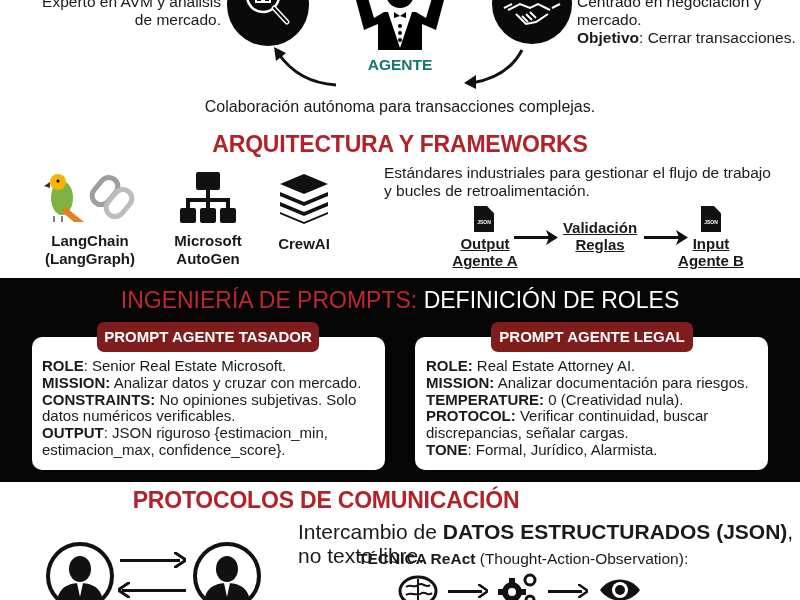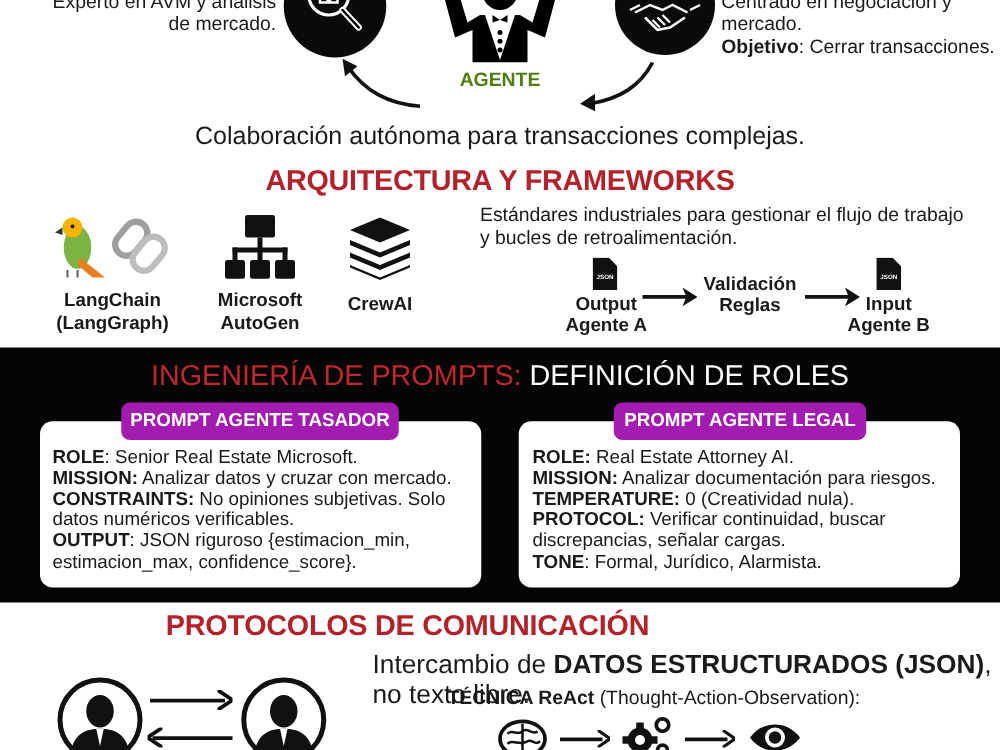--- a/index.html
+++ b/index.html
@@ -6,41 +6,41 @@
   html, body { width: 800px; height: 600px; overflow: hidden; background: #ffffff; }
   body { font-family: "Liberation Sans", "DejaVu Sans", sans-serif; color: #1a1a1a; position: relative; }
   .abs { position: absolute; }
   b, .b { font-weight: bold; }
 
   
   .agent-desc { font-size: 15.5px; line-height: 18px; color: #1a1a1a; }
   .left-desc { left: 0; top: -7px; width: 221px; text-align: right; }
   .right-desc { left: 577px; top: -7px; width: 223px; text-align: left; }
   .circle-icon { border-radius: 50%; background: #0a0a0a; }
-  .orch-label { left: 330px; top: 55px; width: 140px; text-align: center; font-weight: bold; font-size: 15.5px; line-height: 19px; color: #4d7c0f; }
-  .collab { left: 0; top: 98px; width: 800px; text-align: center; font-size: 20px; color: #1a1a1a; }
+  .orch-label { left: 330px; top: 55px; width: 140px; text-align: center; font-weight: bold; font-size: 15.5px; line-height: 19px; color: #0f766e; }
+  .collab { left: 0; top: 98px; width: 800px; text-align: center; font-size: 16px; color: #1a1a1a; }
 
   .red-title { color: #b3222a; font-weight: bold; font-size: 23px; text-align: center; letter-spacing: -0.2px; }
 
   
   .arch-title { left: 0; top: 131px; width: 800px; }
   .fw-label { text-align: center; font-weight: bold; font-size: 15px; line-height: 18px; color: #1a1a1a; }
   .arch-desc { left: 384px; top: 164px; width: 410px; font-size: 15.5px; line-height: 18px; }
-  .flow-label { text-align: center; font-weight: bold; font-size: 15px; line-height: 17px; }
+  .flow-label { text-align: center; font-weight: bold; font-size: 15px; line-height: 17px; text-decoration: underline; }
   .json-doc { width: 20px; height: 26px; background: #111; position: absolute; clip-path: polygon(0 0, 65% 0, 100% 28%, 100% 100%, 0 100%); }
   .json-doc span { position: absolute; bottom: 7px; left: 0; width: 100%; text-align: center; color: #fff; font-size: 5px; font-weight: bold; }
 
   
   .black-band { left: 0; top: 278px; width: 800px; height: 204px; background: #050505; }
   .prompts-title { left: 0; top: 287px; width: 800px; text-align: center; font-weight: normal; font-size: 23px; }
   .prompts-title .red { color: #c0282f; }
   .prompts-title .white { color: #ffffff; }
   .card { background: #ffffff; border-radius: 10px; }
   .card-text { font-size: 15px; line-height: 16.8px; color: #1a1a1a; }
-  .pill { background: #a21caf; color: #fff; font-weight: bold; font-size: 15px; text-align: center; border-radius: 7px; height: 30px; line-height: 30px; }
+  .pill { background: #7f1d1d; color: #fff; font-weight: bold; font-size: 15px; text-align: center; border-radius: 7px; height: 30px; line-height: 30px; }
 
   
   .proto-title { left: 0; top: 487px; width: 652px; text-align: center; }
   .proto-desc { left: 298px; top: 520px; font-size: 21px; }
   .react-line { left: 358px; top: 550px; font-size: 15.5px; }
   .arrow-line { height: 3px; background: #111; position: absolute; }
 </style>
 </head>
 <body>
 

